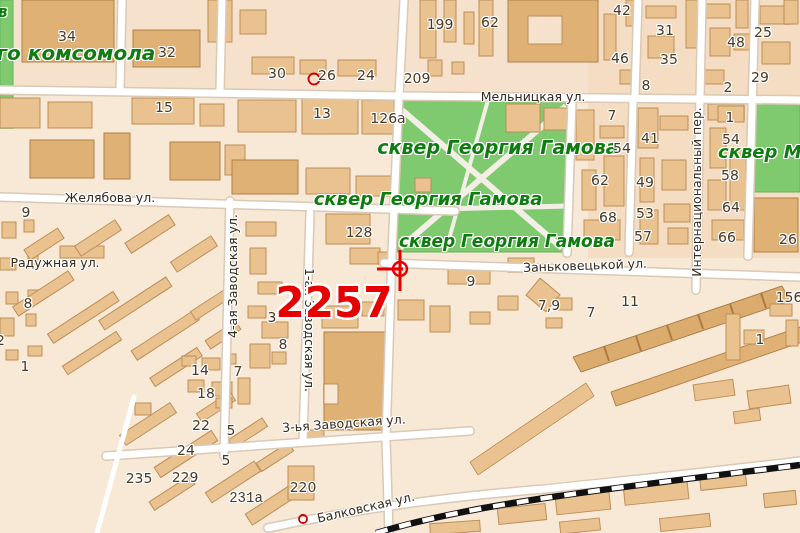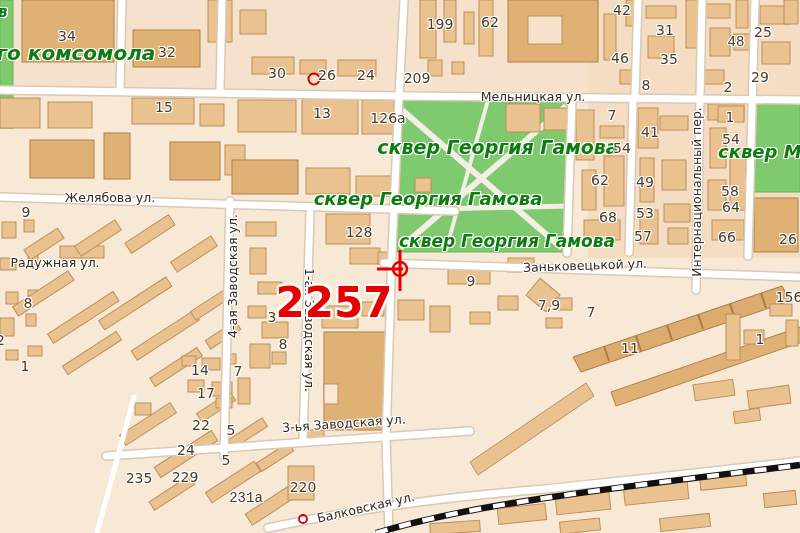--- a/index.html
+++ b/index.html
@@ -293,60 +293,60 @@
       <span class="lbl num" style="left: 67px; top: 36px; transform: translate(-50%, -50%);">34</span>
       <span class="lbl num" style="left: 167px; top: 52px; transform: translate(-50%, -50%);">32</span>
       <span class="lbl num" style="left: 277px; top: 73px; transform: translate(-50%, -50%);">30</span>
       <span class="lbl num" style="left: 327px; top: 75px; transform: translate(-50%, -50%);">26</span>
       <span class="lbl num" style="left: 366px; top: 75px; transform: translate(-50%, -50%);">24</span>
       <span class="lbl num" style="left: 440px; top: 24px; transform: translate(-50%, -50%);">199</span>
       <span class="lbl num" style="left: 490px; top: 22px; transform: translate(-50%, -50%);">62</span>
       <span class="lbl num" style="left: 417px; top: 78px; transform: translate(-50%, -50%);">209</span>
       <span class="lbl num" style="left: 622px; top: 10px; transform: translate(-50%, -50%);">42</span>
       <span class="lbl num" style="left: 665px; top: 30px; transform: translate(-50%, -50%);">31</span>
-      <span class="lbl num" style="left: 736px; top: 42px; transform: translate(-50%, -50%); font-family: Liberation Mono, monospace;">48</span>
+      <span class="lbl num" style="left: 736px; top: 42px; transform: translate(-50%, -50%);">48</span>
       <span class="lbl num" style="left: 763px; top: 32px; transform: translate(-50%, -50%);">25</span>
       <span class="lbl num" style="left: 620px; top: 58px; transform: translate(-50%, -50%);">46</span>
       <span class="lbl num" style="left: 649px; top: 59px; transform: translate(-50%, -50%); margin-left: 20px;">35</span>
       <span class="lbl num" style="left: 646px; top: 85px; transform: translate(-50%, -50%);">8</span>
       <span class="lbl num" style="left: 728px; top: 87px; transform: translate(-50%, -50%);">2</span>
       <span class="lbl num" style="left: 760px; top: 77px; transform: translate(-50%, -50%);">29</span>
       <span class="lbl num" style="left: 164px; top: 107px; transform: translate(-50%, -50%);">15</span>
       <span class="lbl num" style="left: 322px; top: 113px; transform: translate(-50%, -50%);">13</span>
       <span class="lbl num" style="left: 388px; top: 118px; transform: translate(-50%, -50%);">126а</span>
       <span class="lbl num" style="left: 612px; top: 115px; transform: translate(-50%, -50%);">7</span>
       <span class="lbl num" style="left: 730px; top: 117px; transform: translate(-50%, -50%);">1</span>
       <span class="lbl num" style="left: 622px; top: 148px; transform: translate(-50%, -50%);">54</span>
-      <span class="lbl num" style="left: 650px; top: 132px; transform: translate(-50%, -50%);">41</span>
+      <span class="lbl num" style="left: 650px; top: 138px; transform: translate(-50%, -50%);">41</span>
       <span class="lbl num" style="left: 731px; top: 139px; transform: translate(-50%, -50%);">54</span>
-      <span class="lbl num" style="left: 730px; top: 175px; transform: translate(-50%, -50%); margin-top: 16px;">58</span>
+      <span class="lbl num" style="left: 730px; top: 175px; transform: translate(-50%, -50%);">58</span>
       <span class="lbl num" style="left: 600px; top: 180px; transform: translate(-50%, -50%);">62</span>
       <span class="lbl num" style="left: 645px; top: 182px; transform: translate(-50%, -50%);">49</span>
       <span class="lbl num" style="left: 608px; top: 217px; transform: translate(-50%, -50%);">68</span>
       <span class="lbl num" style="left: 645px; top: 213px; transform: translate(-50%, -50%);">53</span>
       <span class="lbl num" style="left: 731px; top: 207px; transform: translate(-50%, -50%);">64</span>
       <span class="lbl num" style="left: 643px; top: 236px; transform: translate(-50%, -50%);">57</span>
       <span class="lbl num" style="left: 727px; top: 237px; transform: translate(-50%, -50%);">66</span>
       <span class="lbl num" style="left: 788px; top: 239px; transform: translate(-50%, -50%);">26</span>
       <span class="lbl num" style="left: 359px; top: 232px; transform: translate(-50%, -50%);">128</span>
       <span class="lbl num" style="left: 26px; top: 212px; transform: translate(-50%, -50%);">9</span>
       <span class="lbl num" style="left: 471px; top: 281px; transform: translate(-50%, -50%);">9</span>
       <span class="lbl num" style="left: 549px; top: 305px; transform: translate(-50%, -50%);">7,9</span>
       <span class="lbl num" style="left: 591px; top: 312px; transform: translate(-50%, -50%);">7</span>
-      <span class="lbl num" style="left: 630px; top: 301px; transform: translate(-50%, -50%); margin-top: 47px;">11</span>
+      <span class="lbl num" style="left: 630px; top: 301px; transform: translate(-50%, -50%);">11</span>
       <span class="lbl num" style="left: 789px; top: 297px; transform: translate(-50%, -50%);">156</span>
       <span class="lbl num" style="left: 760px; top: 339px; transform: translate(-50%, -50%);">1</span>
       <span class="lbl num" style="left: 272px; top: 317px; transform: translate(-50%, -50%);">3</span>
       <span class="lbl num" style="left: 283px; top: 344px; transform: translate(-50%, -50%);">8</span>
       <span class="lbl num" style="left: 28px; top: 303px; transform: translate(-50%, -50%);">8</span>
       <span class="lbl num" style="left: -4px; top: 340px; transform: translate(0px, -50%);">2</span>
       <span class="lbl num" style="left: 25px; top: 366px; transform: translate(-50%, -50%);">1</span>
       <span class="lbl num" style="left: 200px; top: 370px; transform: translate(-50%, -50%);">14</span>
       <span class="lbl num" style="left: 238px; top: 371px; transform: translate(-50%, -50%);">7</span>
-      <span class="lbl num" style="left: 206px; top: 393px; transform: translate(-50%, -50%);">17</span>
+      <span class="lbl num" style="left: 206px; top: 393px; transform: translate(-50%, -50%);">18</span>
       <span class="lbl num" style="left: 201px; top: 425px; transform: translate(-50%, -50%);">22</span>
       <span class="lbl num" style="left: 231px; top: 430px; transform: translate(-50%, -50%);">5</span>
       <span class="lbl num" style="left: 186px; top: 450px; transform: translate(-50%, -50%);">24</span>
       <span class="lbl num" style="left: 226px; top: 460px; transform: translate(-50%, -50%);">5</span>
       <span class="lbl num" style="left: 139px; top: 478px; transform: translate(-50%, -50%);">235</span>
       <span class="lbl num" style="left: 185px; top: 477px; transform: translate(-50%, -50%);">229</span>
       <span class="lbl num" style="left: 303px; top: 487px; transform: translate(-50%, -50%);">220</span>
       <span class="lbl num" style="left: 246px; top: 498px; transform: translate(-50%, -50%); font-family: Liberation Mono, monospace;">231а</span>
       <span class="lbl hl" style="left: 334px; top: 303px; transform: translate(-50%, -50%);">2257</span>
     </div>

